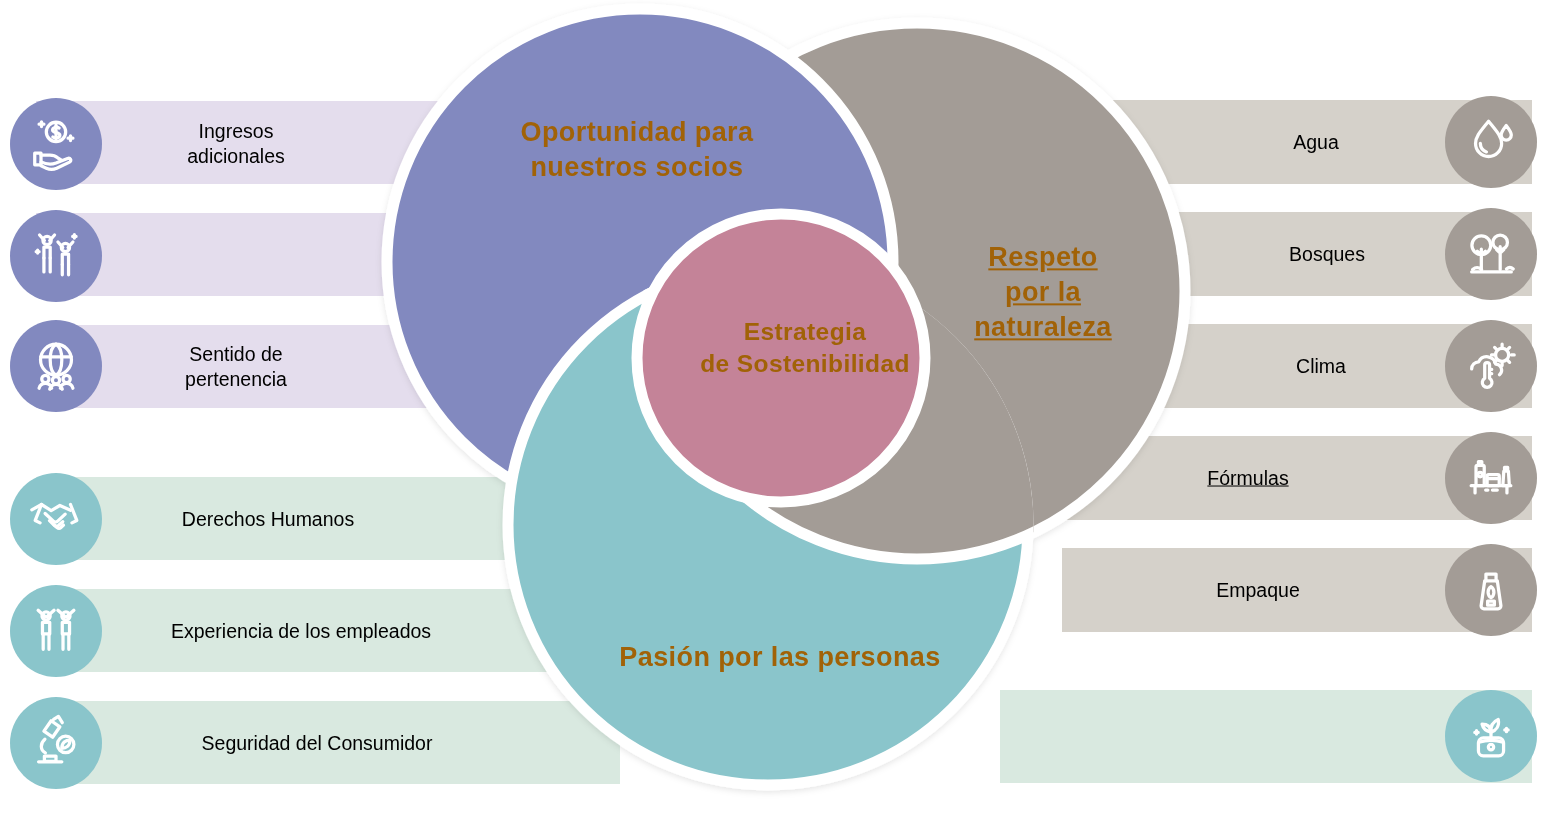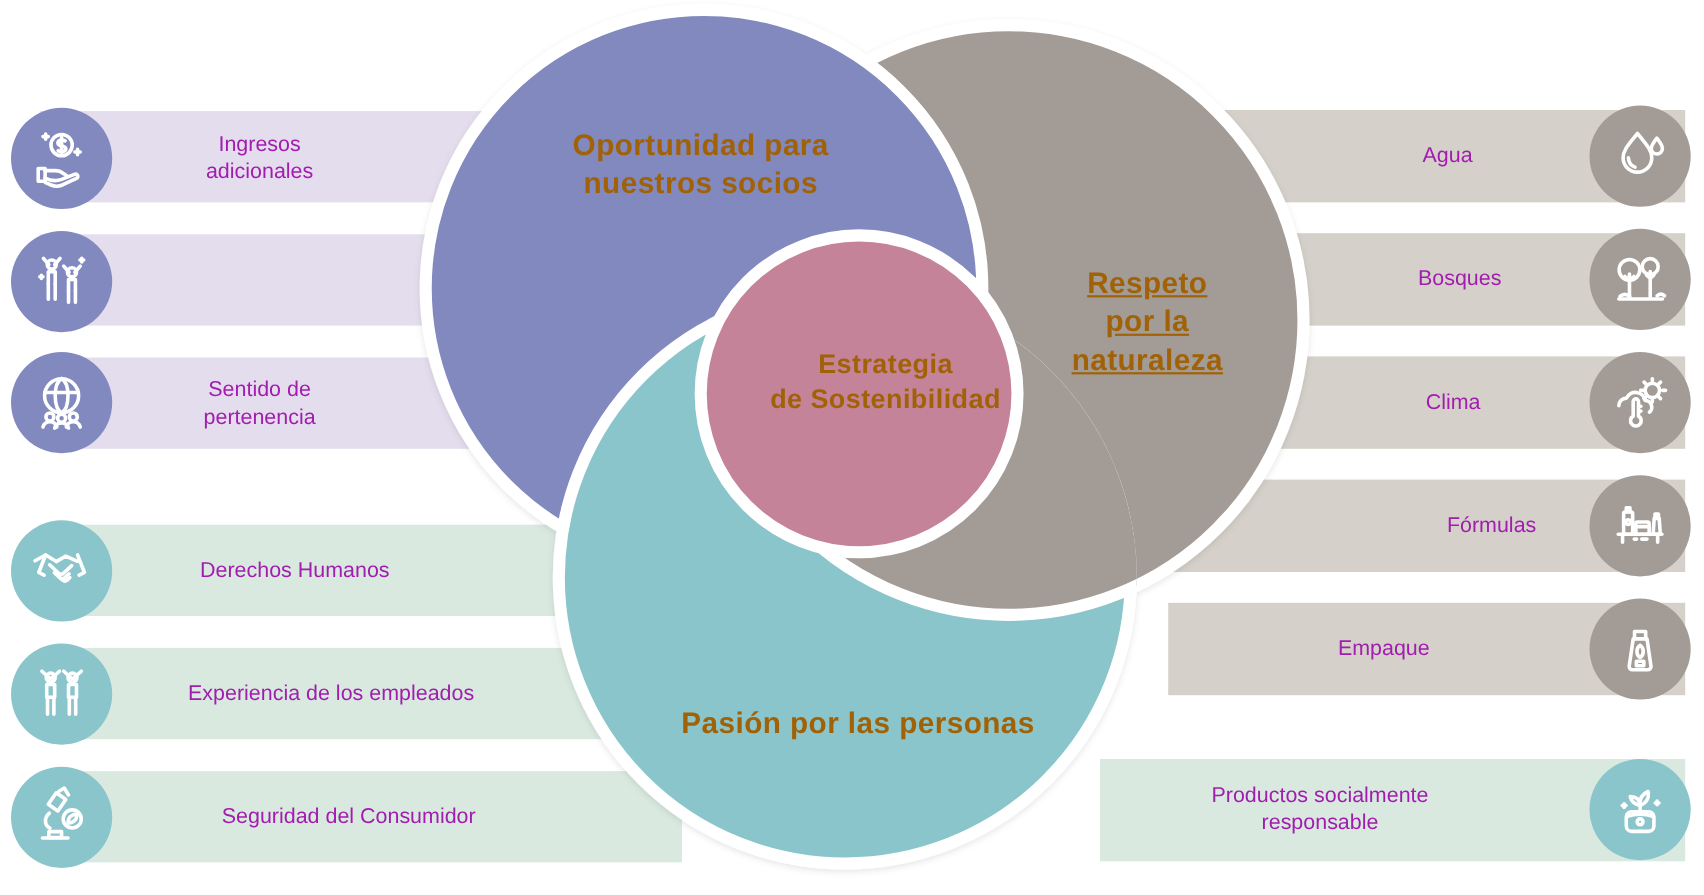--- a/index.html
+++ b/index.html
@@ -3,21 +3,21 @@
 <meta charset="utf-8">
 <style>
   html,body{margin:0;padding:0;background:#fff;}
   .stage{position:relative;width:1549px;height:814px;overflow:hidden;background:#fff;
          font-family:"Liberation Sans",sans-serif;}
   .layer-svg{position:absolute;left:0;top:0;z-index:1;}
   .icon-badge{position:absolute;width:92px;height:92px;border-radius:50%;z-index:3;
               display:flex;align-items:center;justify-content:center;}
   .icon-badge svg{width:58px;height:58px;stroke:#fff;fill:none;
                   stroke-width:1.35;stroke-linecap:round;stroke-linejoin:round;}
-  .bar-label{position:absolute;z-index:3;color:#a21caf;font-size:19.5px;line-height:1.28;
+  .bar-label{position:absolute;z-index:3;color:#000000;font-size:19.5px;line-height:1.28;
              text-align:center;white-space:pre-line;transform:translate(-50%,-50%);}
   .circle-title{position:absolute;z-index:3;color:#a16207;font-weight:700;font-size:27px;
                 line-height:1.3;text-align:center;white-space:pre-line;letter-spacing:.4px;
                 transform:translate(-50%,-50%);}
   .circle-title.center-title{font-size:24.5px;}
   .c-purple{background:#8289bf;}
   .c-teal{background:#8ac5cb;}
   .c-gray{background:#a39c96;}
 </style>
 </head>
@@ -199,18 +199,16 @@
 adicionales</div>
   <div class="bar-label" style="left:236px;top:367px;">Sentido de
 pertenencia</div>
   <div class="bar-label" style="left:268px;top:519px;">Derechos Humanos</div>
   <div class="bar-label" style="left:301px;top:631px;">Experiencia de los empleados</div>
   <div class="bar-label" style="left:317px;top:743px;">Seguridad del Consumidor</div>
 
   <div class="bar-label" style="left:1316px;top:142px;">Agua</div>
   <div class="bar-label" style="left:1327px;top:254px;">Bosques</div>
   <div class="bar-label" style="left:1321px;top:366px;">Clima</div>
-  <div class="bar-label" style="left:1356px;top:478px;">Fórmulas</div>
+  <div class="bar-label" style="left:1248px;top:478px;text-decoration:underline;">Fórmulas</div>
   <div class="bar-label" style="left:1258px;top:590px;">Empaque</div>
-  <div class="bar-label" style="left:1200px;top:736px;">Productos socialmente
-responsable</div>
 
 </div>
 
 </body></html>

